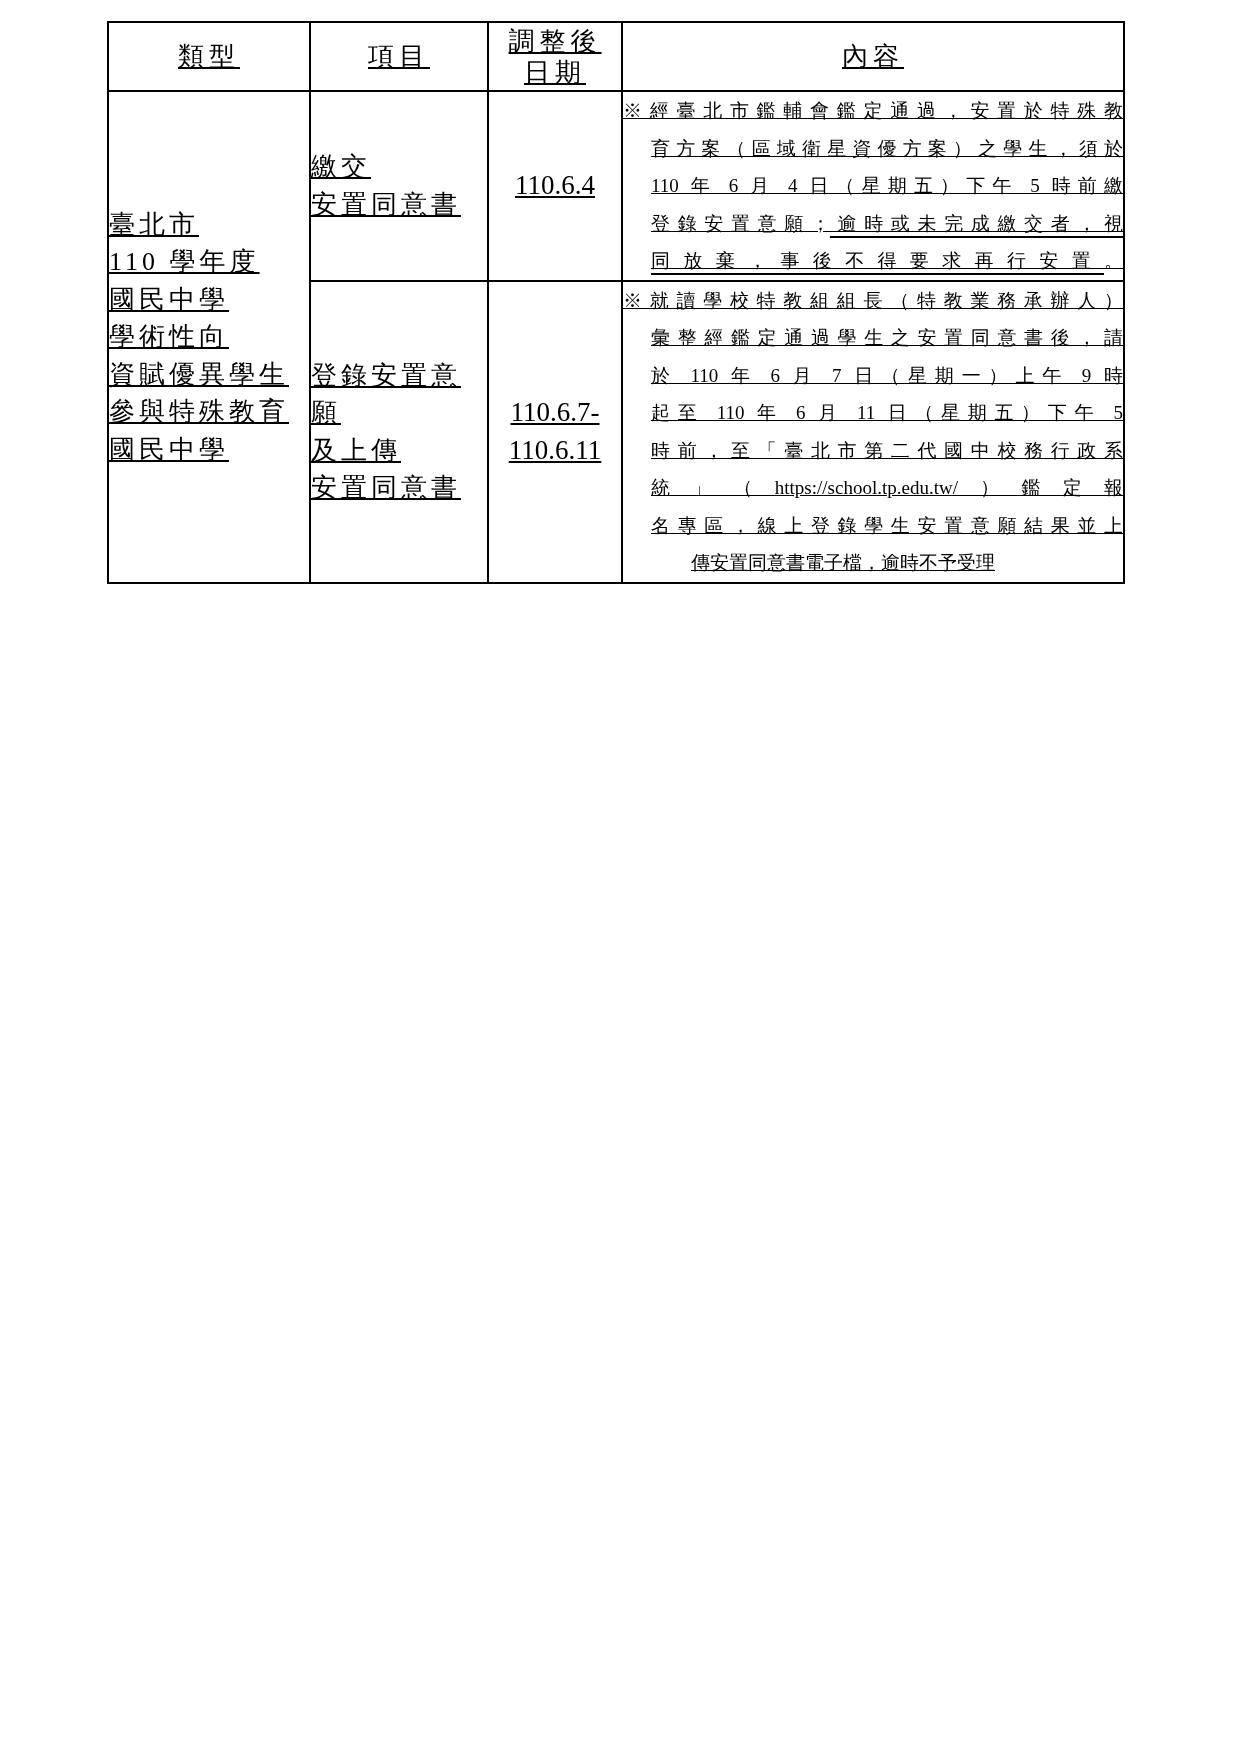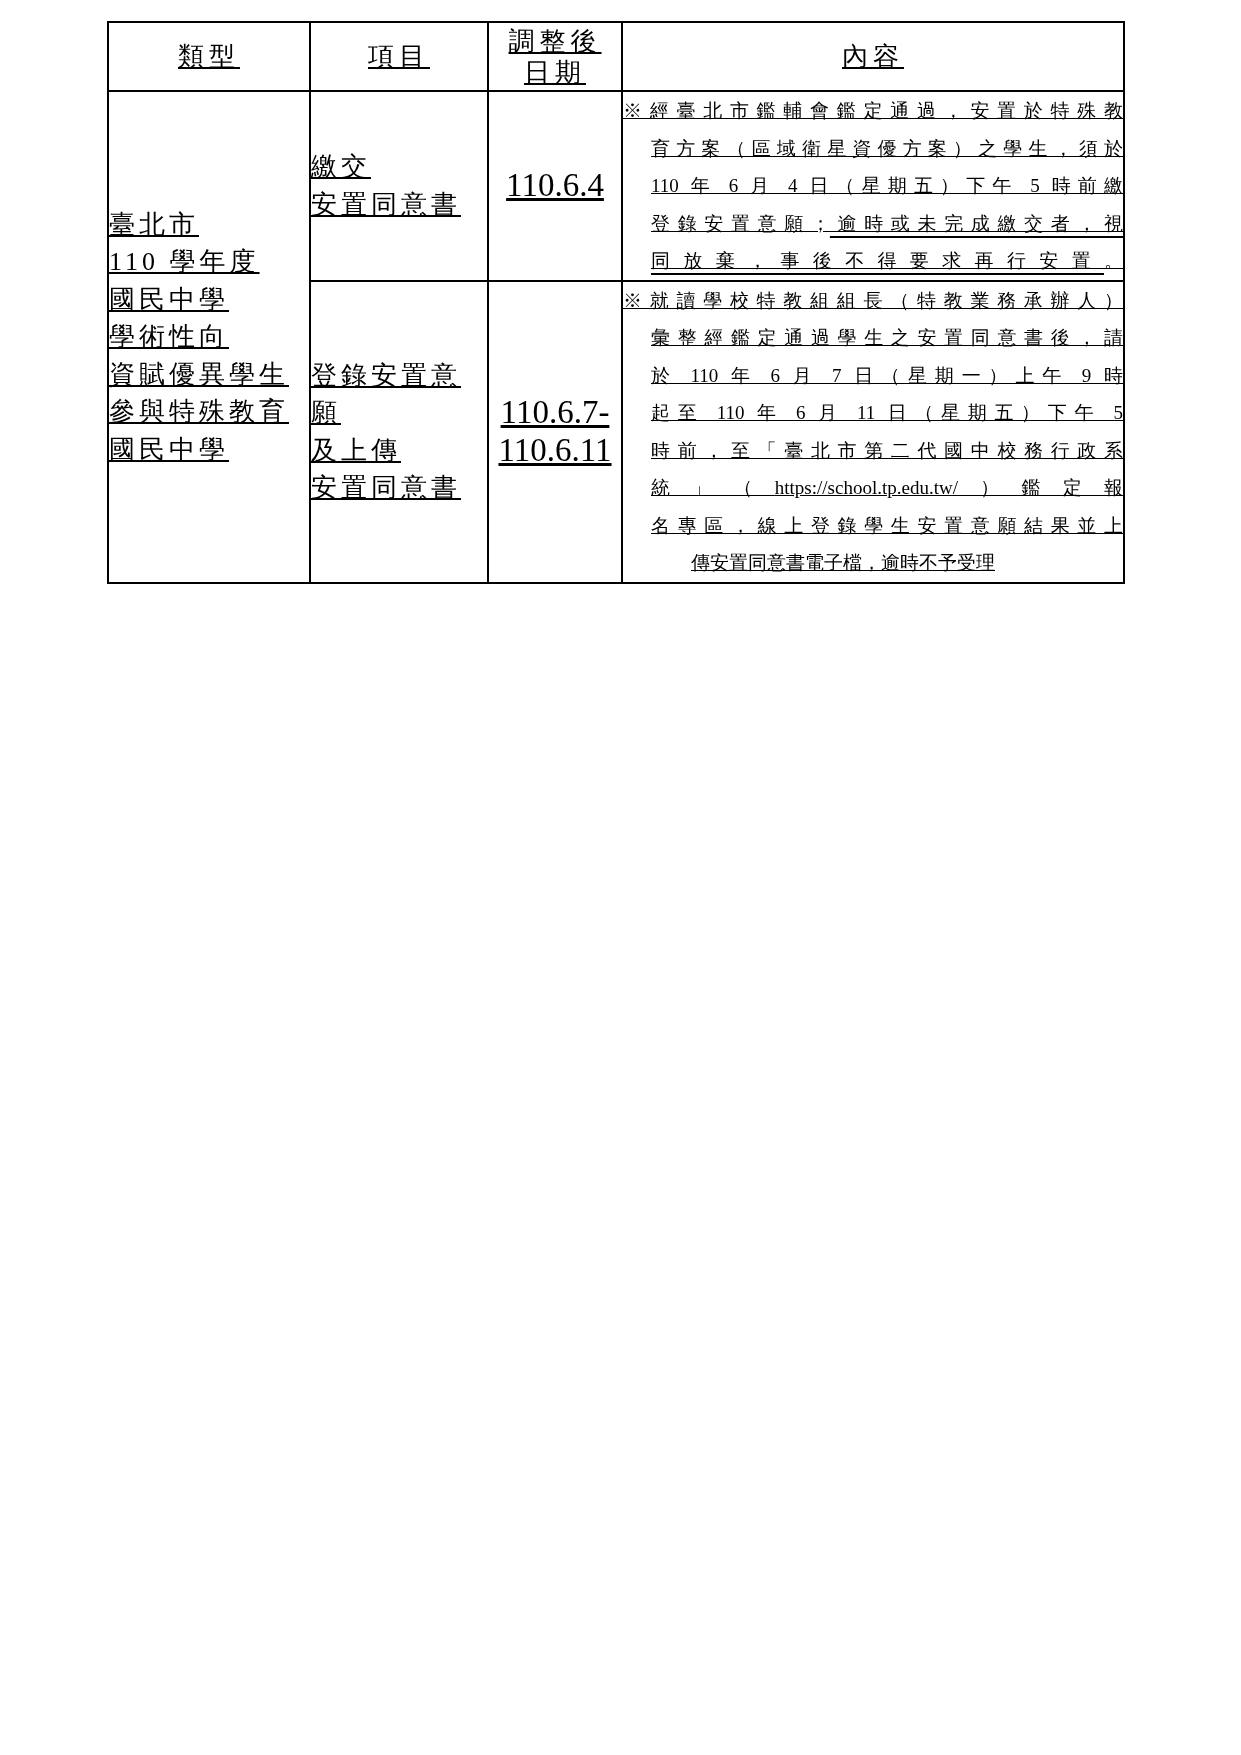--- a/index.html
+++ b/index.html
@@ -47,21 +47,21 @@
   }
   td.ccell {
     vertical-align: middle;
     font-size: 26px;
     line-height: 37.5px;
     letter-spacing: 4px;
   }
   td.dcell {
     text-align: center;
     vertical-align: middle;
-    font-size: 33px;
+    font-size: 27px;
     line-height: 37.5px;
     letter-spacing: 0;
   }
   td.content {
     vertical-align: top;
     padding: 4px 6px 0 9px;
     font-size: 19px;
     line-height: 37.5px;
   }
   .cl {

